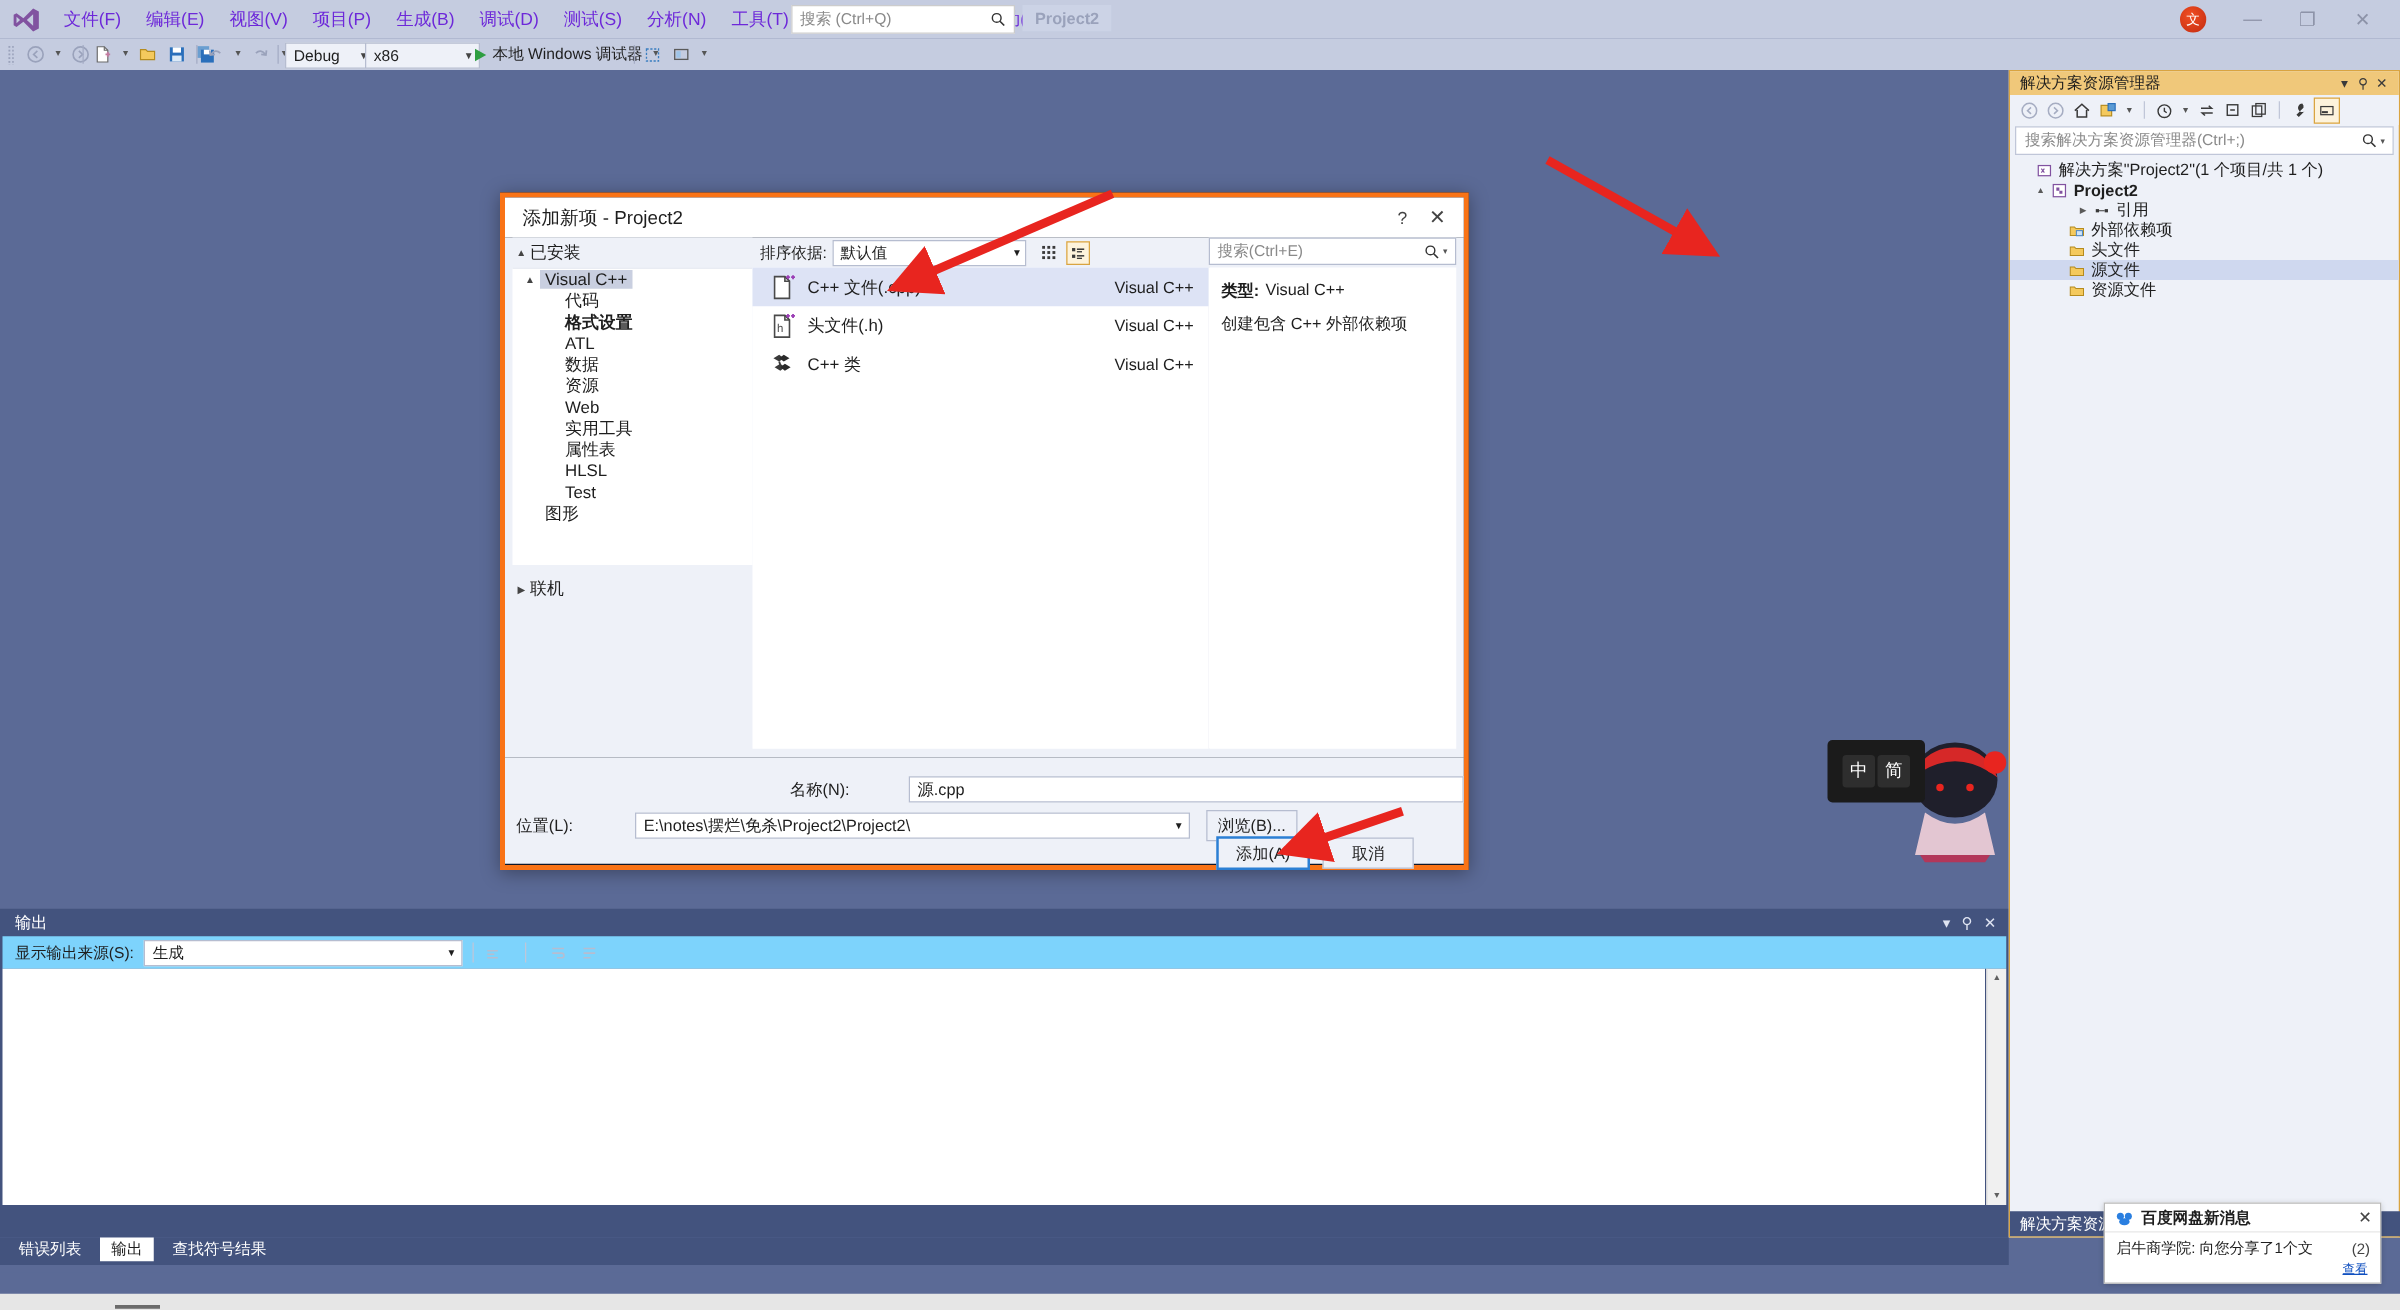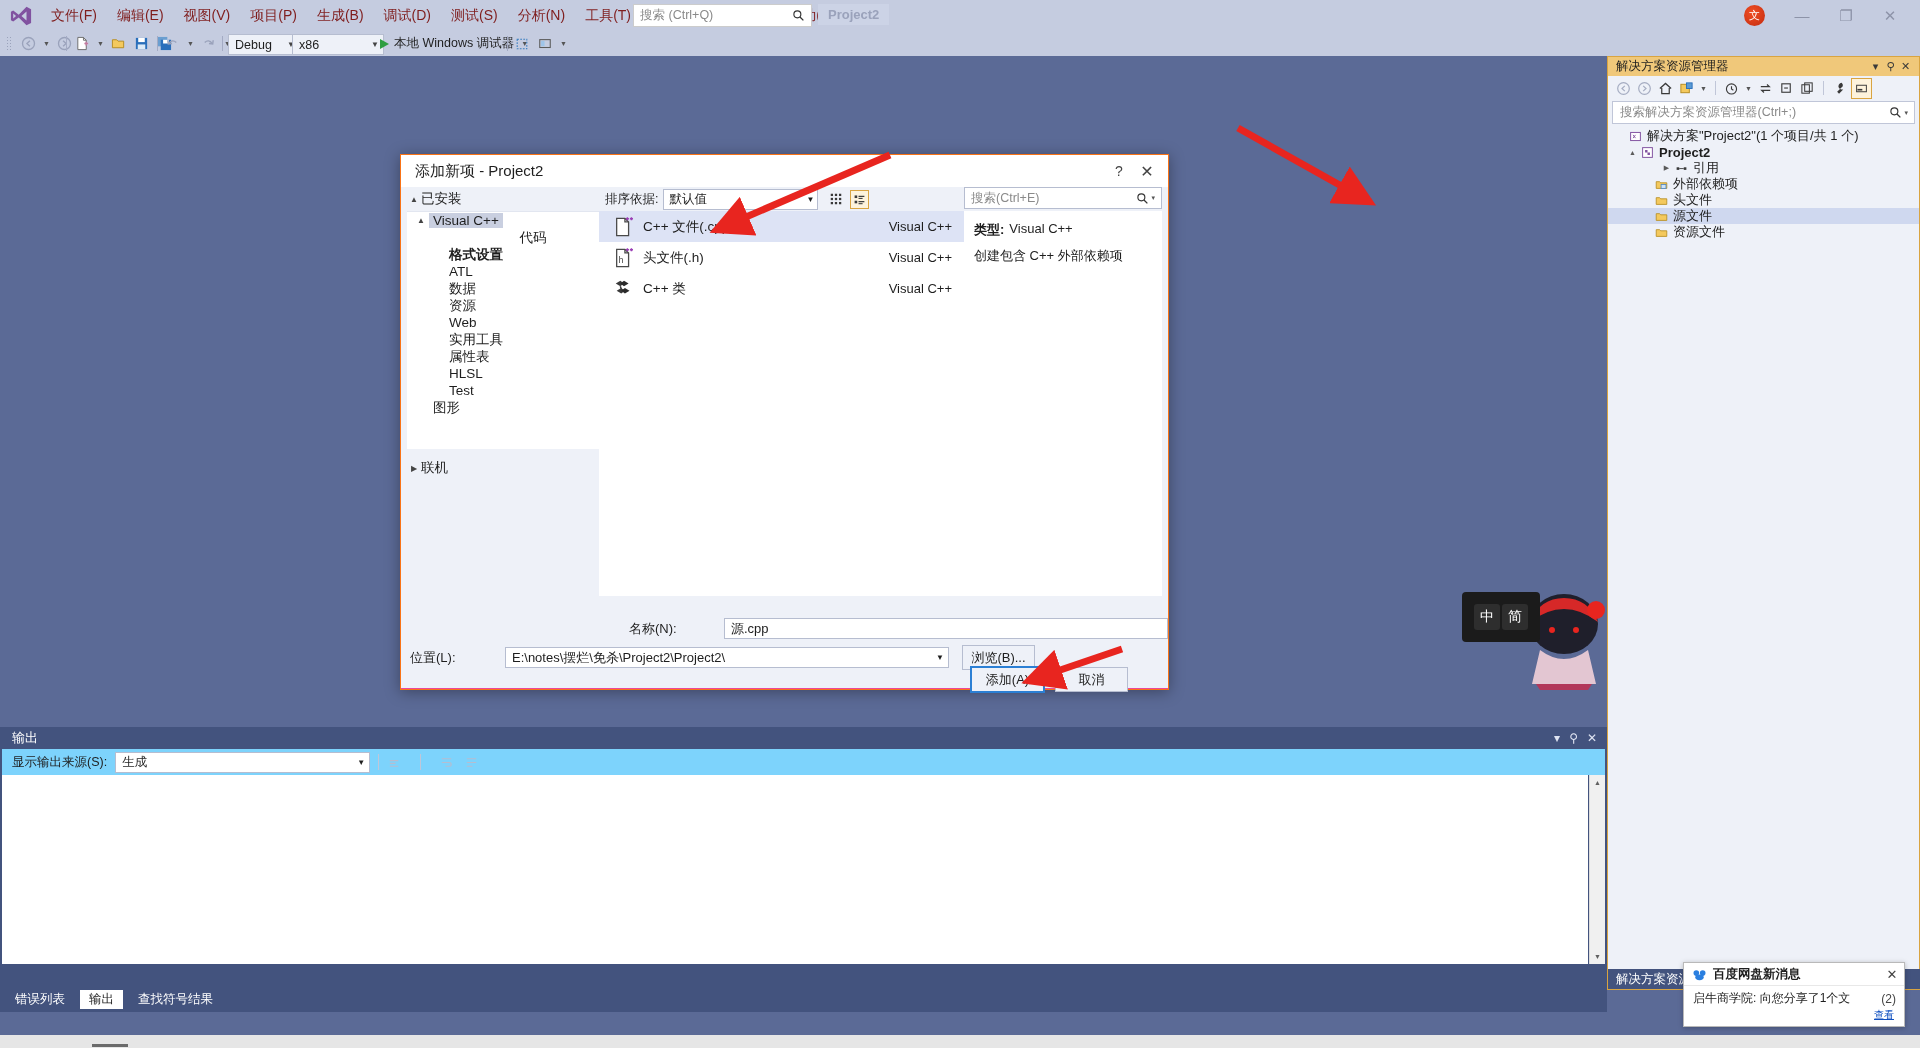--- a/index.html
+++ b/index.html
@@ -8,21 +8,21 @@
     font-family:"Liberation Sans","DejaVu Sans",sans-serif;
     font-size:13px;color:#1e1e1e;background:#5b6a96;
     -webkit-font-smoothing:antialiased;
   }
   .app{position:relative;width:1920px;height:1048px;}
 
   
   .titlebar{position:absolute;left:0;top:0;width:1920px;height:31px;background:#c5cce0;}
   .vslogo{position:absolute;left:10px;top:5px;width:22px;height:22px;}
   .menu{position:absolute;left:42px;top:0;height:31px;display:flex;align-items:center;gap:2px;}
-  .menu .mi{padding:4px 9px;font-size:14px;color:#7f1d1d;white-space:nowrap;}
+  .menu .mi{padding:4px 9px;font-size:14px;color:#6d28d9;white-space:nowrap;}
   .qsearch{position:absolute;left:633px;top:4px;width:165px;height:21px;background:#fff;border:1px solid #ccc;
            display:flex;align-items:center;padding:0 6px;}
   .qsearch .ph{font-size:12.5px;color:#8a8a8a;flex:1;}
   .qsearch .mag{width:13px;height:13px;}
   .projtag{position:absolute;left:818px;top:4px;height:21px;padding:0 10px;background:#ccd3e6;
            display:flex;align-items:center;font-size:13px;font-weight:bold;color:#9aa2bb;}
   .wincontrols{position:absolute;right:8px;top:0;height:31px;display:flex;align-items:center;gap:0px;}
   .wc{width:44px;height:31px;display:flex;align-items:center;justify-content:center;color:#8d93a8;font-size:15px;}
   .avatar{position:absolute;left:1744px;top:5px;width:21px;height:21px;border-radius:50%;
           background:radial-gradient(circle at 40% 35%,#f04e23,#c32b10);display:flex;align-items:center;
@@ -81,22 +81,22 @@
   .se-tree{padding-top:4px;font-size:13px;}
   .se-row{height:16px;display:flex;align-items:center;padding-left:6px;white-space:nowrap;}
   .se-row.sel{background:#cfd8ef;}
   .se-row .tw{width:13px;text-align:center;font-size:7px;color:#5a5a5a;}
   .se-row .icn{width:17px;display:flex;align-items:center;justify-content:center;}
   .se-row .lb{margin-left:3px;}
   .se-footer{position:absolute;left:0;bottom:0;width:311px;height:20px;background:#43537e;color:#fff;
              font-size:12.5px;display:flex;align-items:center;padding-left:8px;}
 
   
-  .dlg{position:absolute;left:400px;top:154px;width:767px;height:534px;background:#ec4899;
-       border:1px solid #f97316;box-shadow:0 2px 14px rgba(0,0,0,.35);}
+  .dlg{position:absolute;left:400px;top:154px;width:767px;height:534px;background:#0f172a;
+       border:4px solid #f97316;box-shadow:0 2px 14px rgba(0,0,0,.35);}
   .dlg-title{height:32px;display:flex;align-items:center;padding:0 6px 0 14px;background:#fff;}
   .dlg-title .tt{flex:1;font-size:15px;color:#1e1e1e;}
   .dlg-title .hb{width:26px;height:26px;display:flex;align-items:center;justify-content:center;font-size:14px;color:#444;}
   .dlg-title .cb{width:30px;height:26px;display:flex;align-items:center;justify-content:center;font-size:16px;color:#444;}
 
   .dlg-body{position:absolute;left:0;top:32px;width:767px;height:416px;background:#eef1f8;}
   .inst-head{position:absolute;left:6px;top:0;width:192px;height:24px;display:flex;align-items:center;
              background:#eef1f8;font-size:13.5px;}
   .inst-head .tw{width:14px;text-align:center;font-size:8px;color:#444;}
   .tree-pane{position:absolute;left:6px;top:24px;width:192px;height:237px;background:#fff;border-top:1px solid #e2e6f0;}
@@ -542,21 +542,21 @@
       <div class="inst-head">
         <span class="tw">▲</span>
         <span>已安装</span>
       </div>
 
       <div class="tree-pane">
         <div class="tnode sel" style="padding-left:6px;">
           <span class="tw">▲</span>
           <span class="lb">Visual C++</span>
         </div>
-        <div class="tnode" style="padding-left:60px;justify-content:center;">
+        <div class="tnode" style="padding-left:38px;">
           <span class="lb">代码</span>
         </div>
         <div class="tnode" style="padding-left:38px;font-weight:bold;">
           <span class="lb">格式设置</span>
         </div>
         <div class="tnode" style="padding-left:38px;">
           <span class="lb">ATL</span>
         </div>
         <div class="tnode" style="padding-left:38px;">
           <span class="lb">数据</span>

